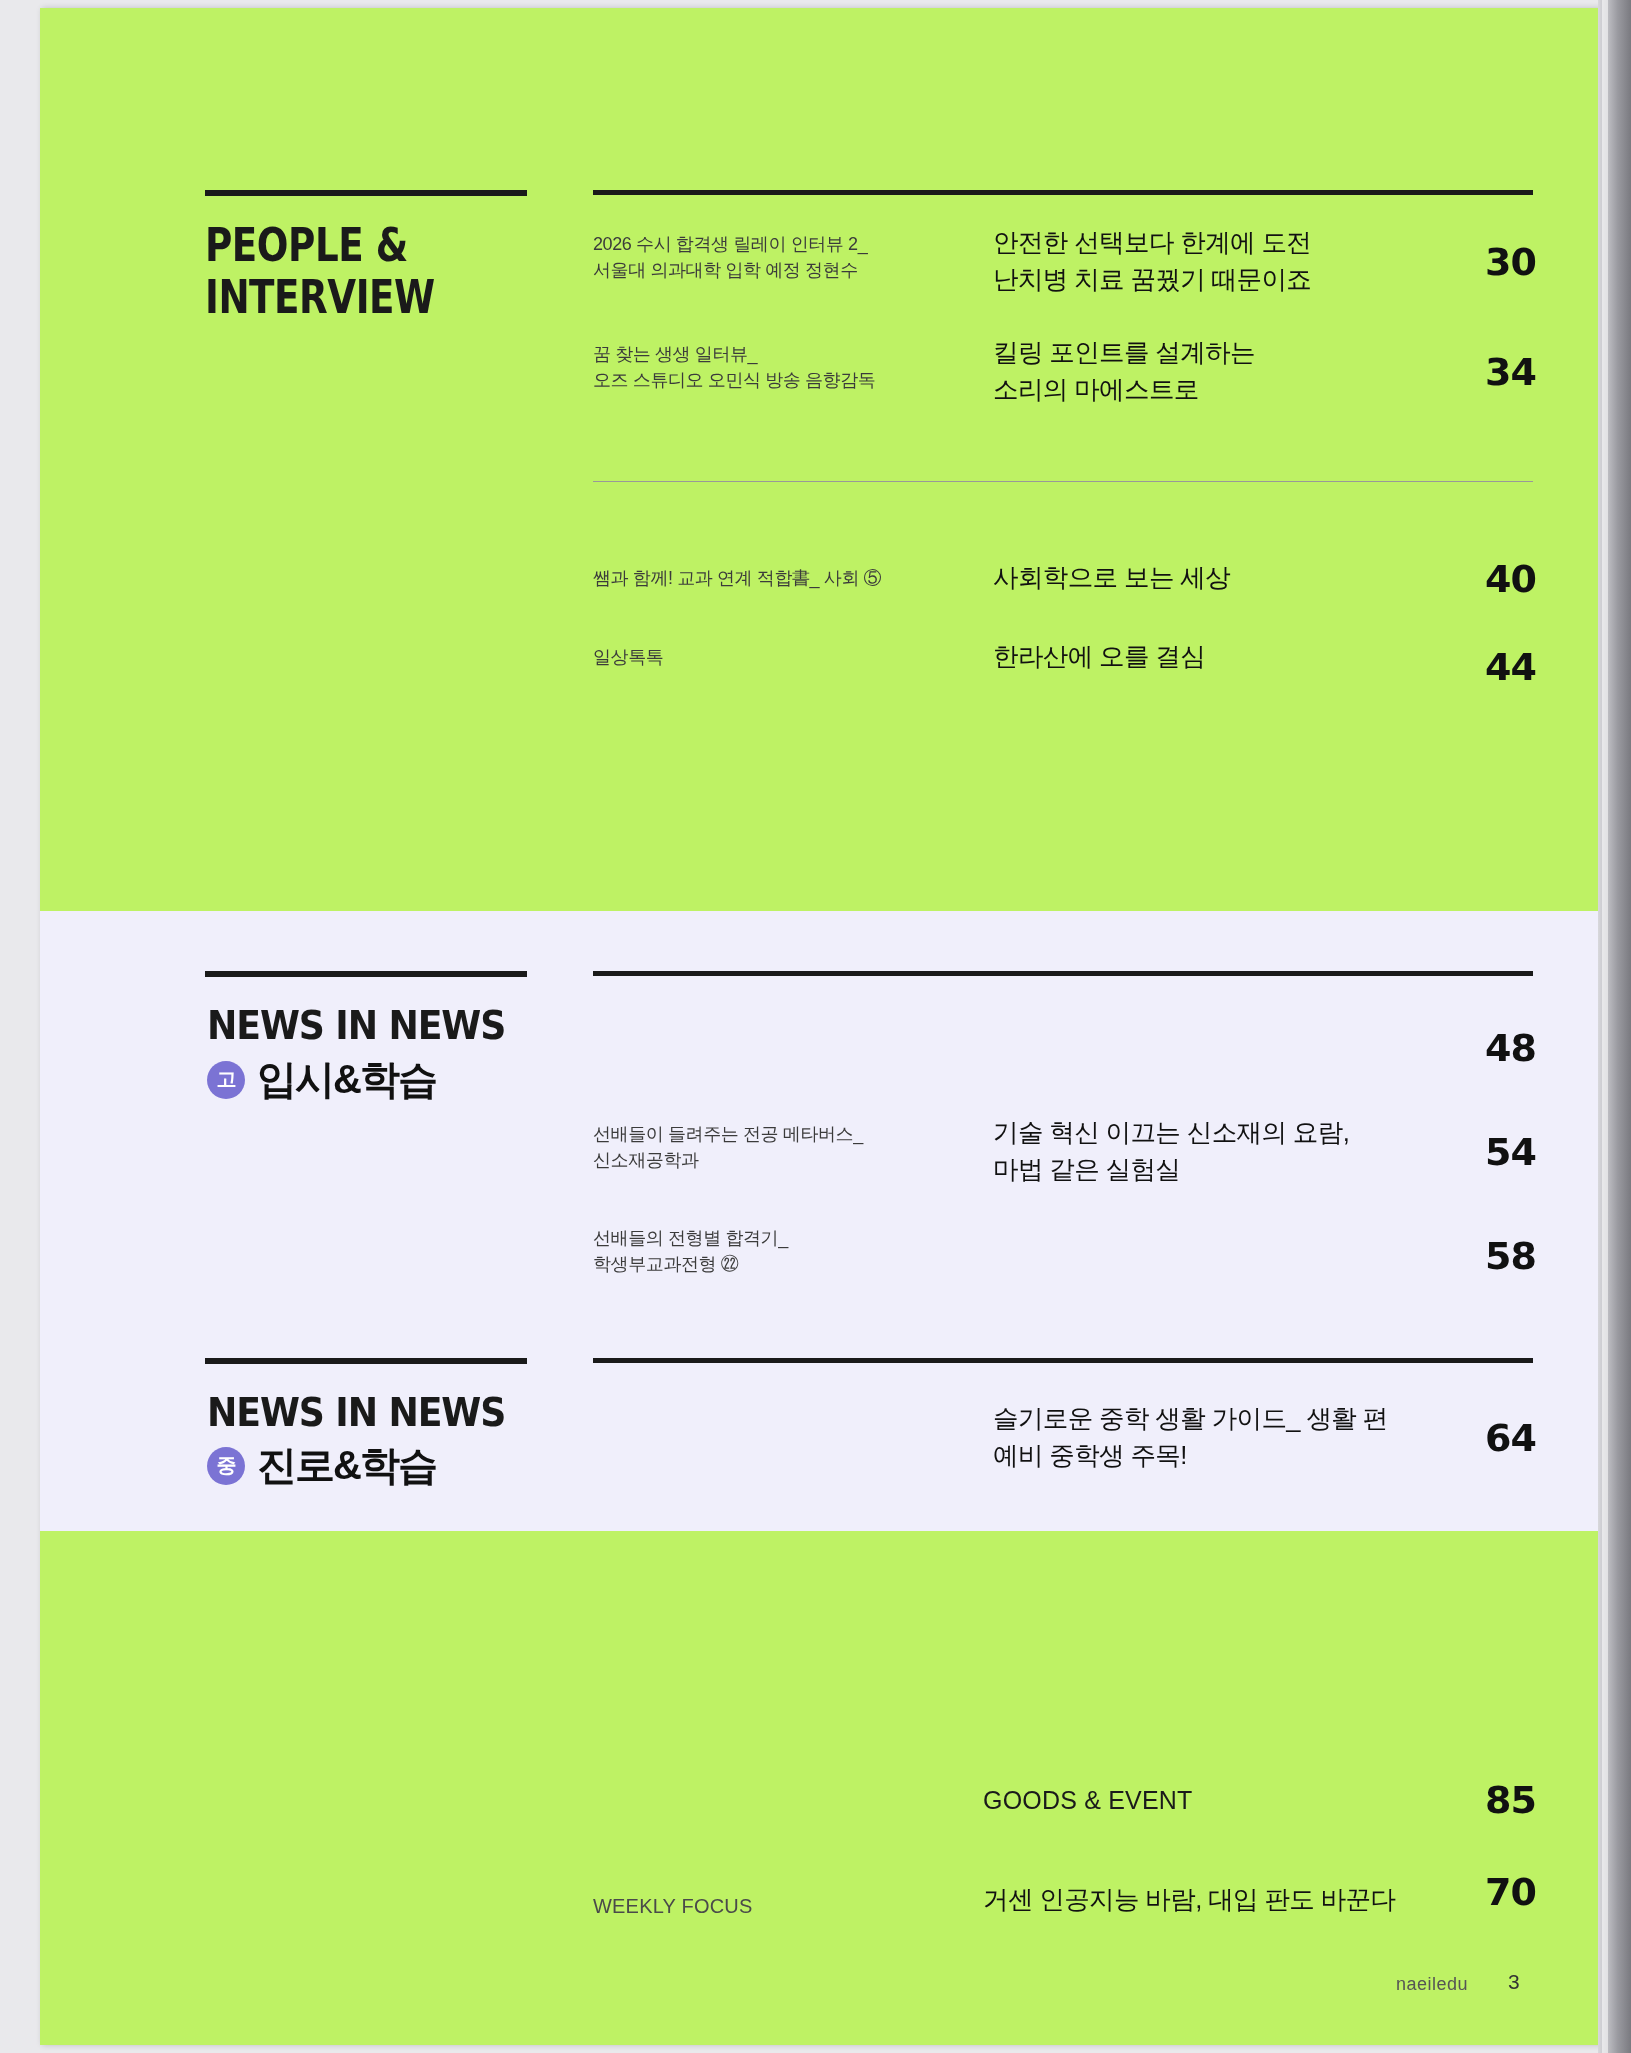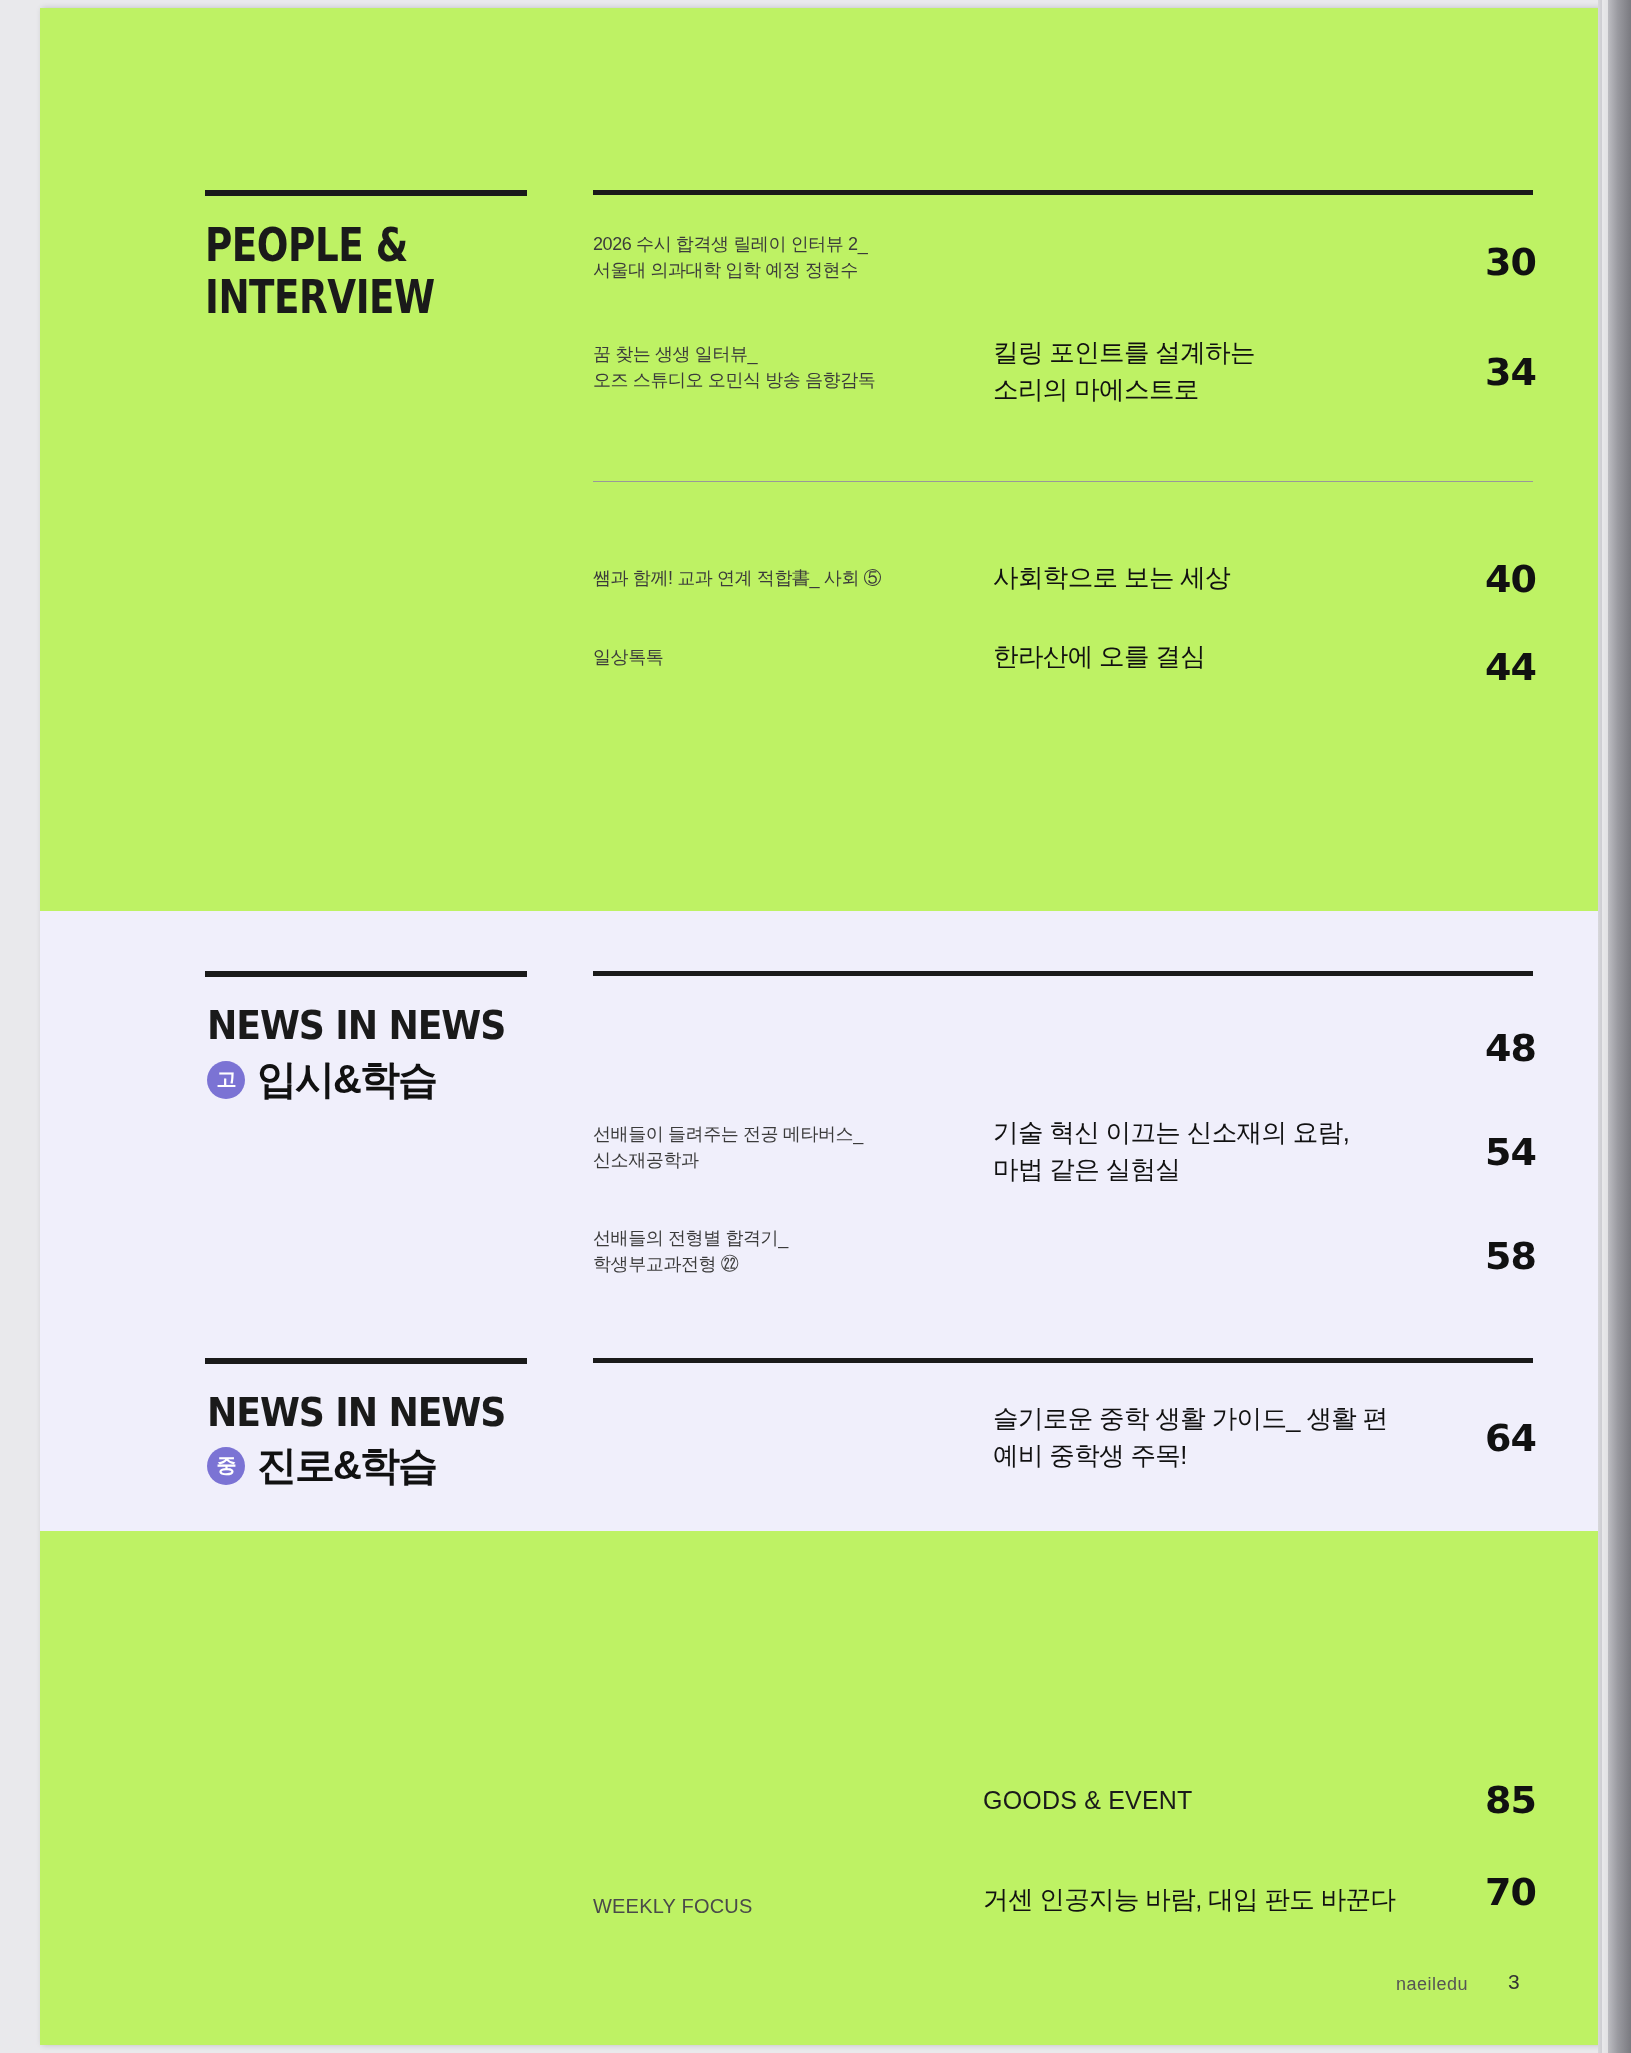--- a/index.html
+++ b/index.html
@@ -182,20 +182,24 @@
 
     <div class="cat-title" style="left:165px; top:212px; font-size:46px;">
       <span class="l">PEOPLE &amp;</span>
       <span class="l">INTERVIEW</span>
     </div>
 
     <div class="subtext" style="left:553px; top:223px;">
       <span>2026 수시 합격생 릴레이 인터뷰 2_</span>
       <span>서울대 의과대학 입학 예정 정현수</span>
     </div>
+    <div class="maintext" style="left:953px; top:216px;">
+      <span>안전한 선택보다 한계에 도전</span>
+      <span>난치병 치료 꿈꿨기 때문이죠</span>
+    </div>
     <div class="pagenum" style="left:1426px; top:232px;">30</div>
 
     <div class="subtext" style="left:553px; top:333px;">
       <span>꿈 찾는 생생 일터뷰_</span>
       <span>오즈 스튜디오 오민식 방송 음향감독</span>
     </div>
     <div class="maintext" style="left:953px; top:326px;">
       <span>킬링 포인트를 설계하는</span>
       <span>소리의 마에스트로</span>
     </div>

